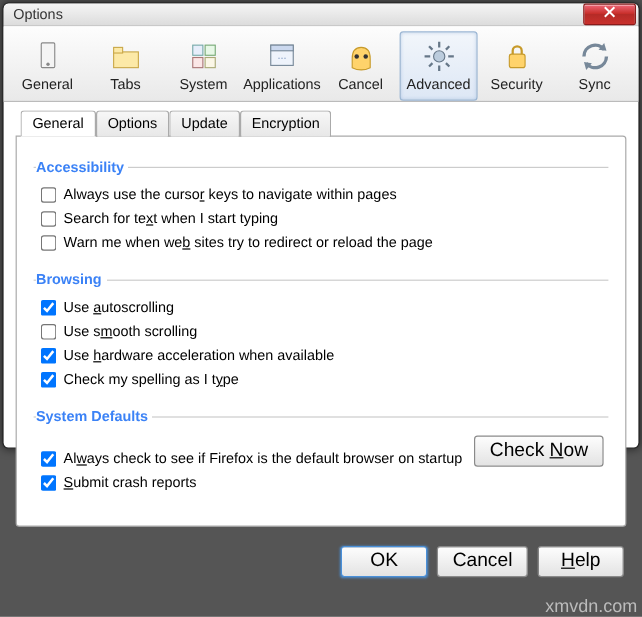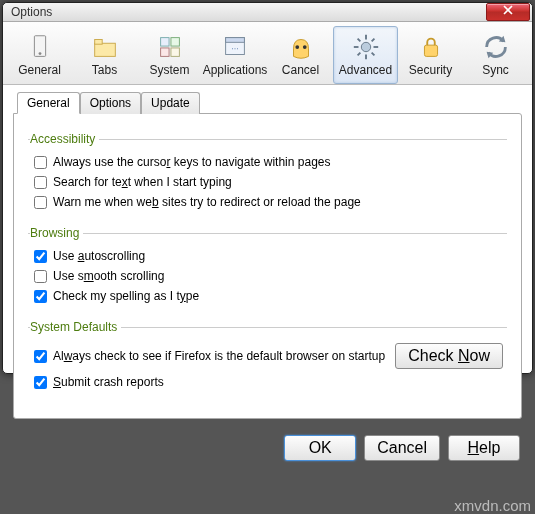--- a/index.html
+++ b/index.html
@@ -111,25 +111,26 @@
     margin-top: 0px;
   }
   fieldset.group {
     border: none;
     border-top: 1px solid #ccc;
     margin: 8px 0 14px 0;
     padding: 6px 2px 0 2px;
   }
   fieldset.group legend {
     padding: 0 4px 0 0;
-    color: #4d7c0f;
+    color: #3b82f6;
+    font-weight: bold;
   }
   .row {
     display: flex;
-    align-items: center;
+    align-items: flex-end;
     padding: 3px 2px;
   }
   .row input[type=checkbox] {
     margin: 0 6px 0 2px;
     width: 13px; height: 13px;
   }
   .row label { cursor: pointer; }
   .row .spacer { flex: 1; }
   .win-btn {
     border: 1px solid #8a8a8a;
@@ -245,20 +246,21 @@
           </svg></div>
         <div class="tlabel">Sync</div>
       </div>
     </div>
 
   <div class="body-area">
     <div class="subtabs">
         <div class="subtab active">General</div>
         <div class="subtab">Options</div>
         <div class="subtab">Update</div>
+        <div class="subtab">Encryption</div>
       </div>
     <div class="tab-content">
 
       <fieldset class="group">
         <legend>Accessibility</legend>
         <div>
             <div class="row">
               <input type="checkbox" style="">
               <label><span>Always use the curso<u>r</u> keys to navigate within pages</span></label>
             </div>
@@ -276,20 +278,24 @@
       <fieldset class="group">
         <legend>Browsing</legend>
         <div>
             <div class="row">
               <input type="checkbox" checked="" style="">
               <label><span>Use <u>a</u>utoscrolling</span></label>
             </div>
             <div class="row">
               <input type="checkbox" style="">
               <label><span>Use s<u>m</u>ooth scrolling</span></label>
+            </div>
+            <div class="row">
+              <input type="checkbox" checked="" style="">
+              <label><span>Use <u>h</u>ardware acceleration when available</span></label>
             </div>
             <div class="row">
               <input type="checkbox" checked="" style="">
               <label><span>Check my spelling as I t<u>y</u>pe</span></label>
             </div>
           </div>
       </fieldset>
 
       <fieldset class="group">
         <legend>System Defaults</legend>

